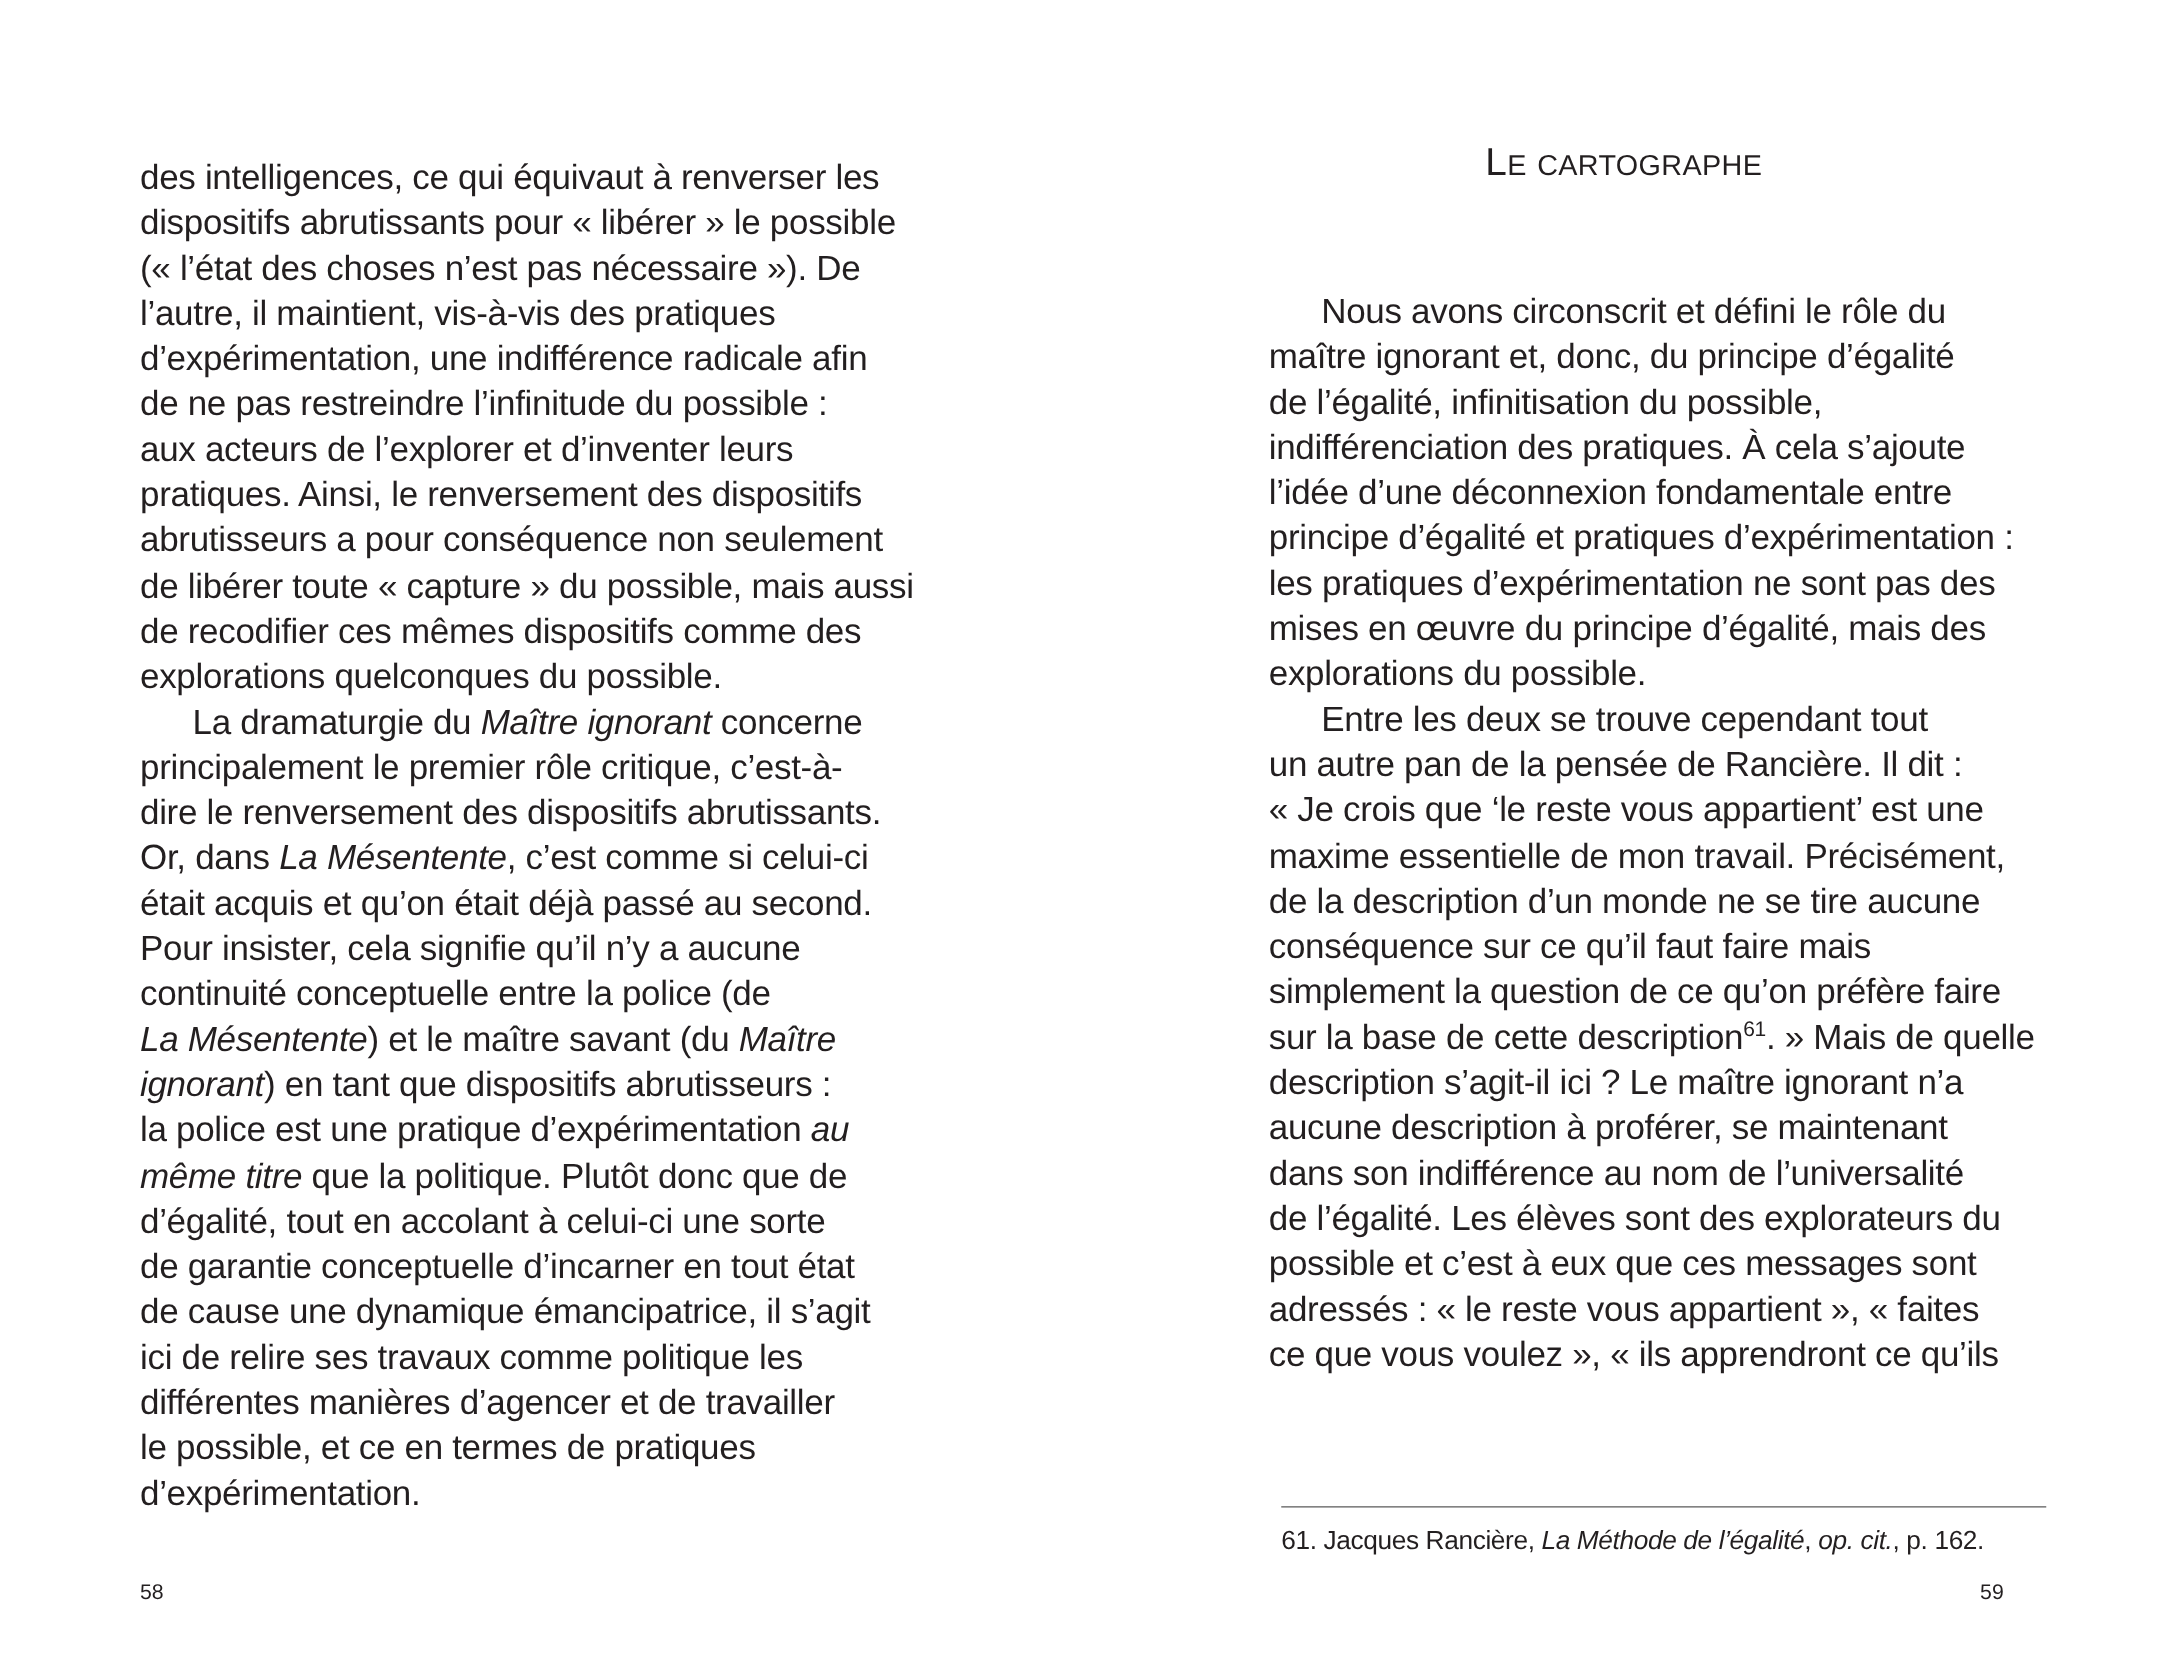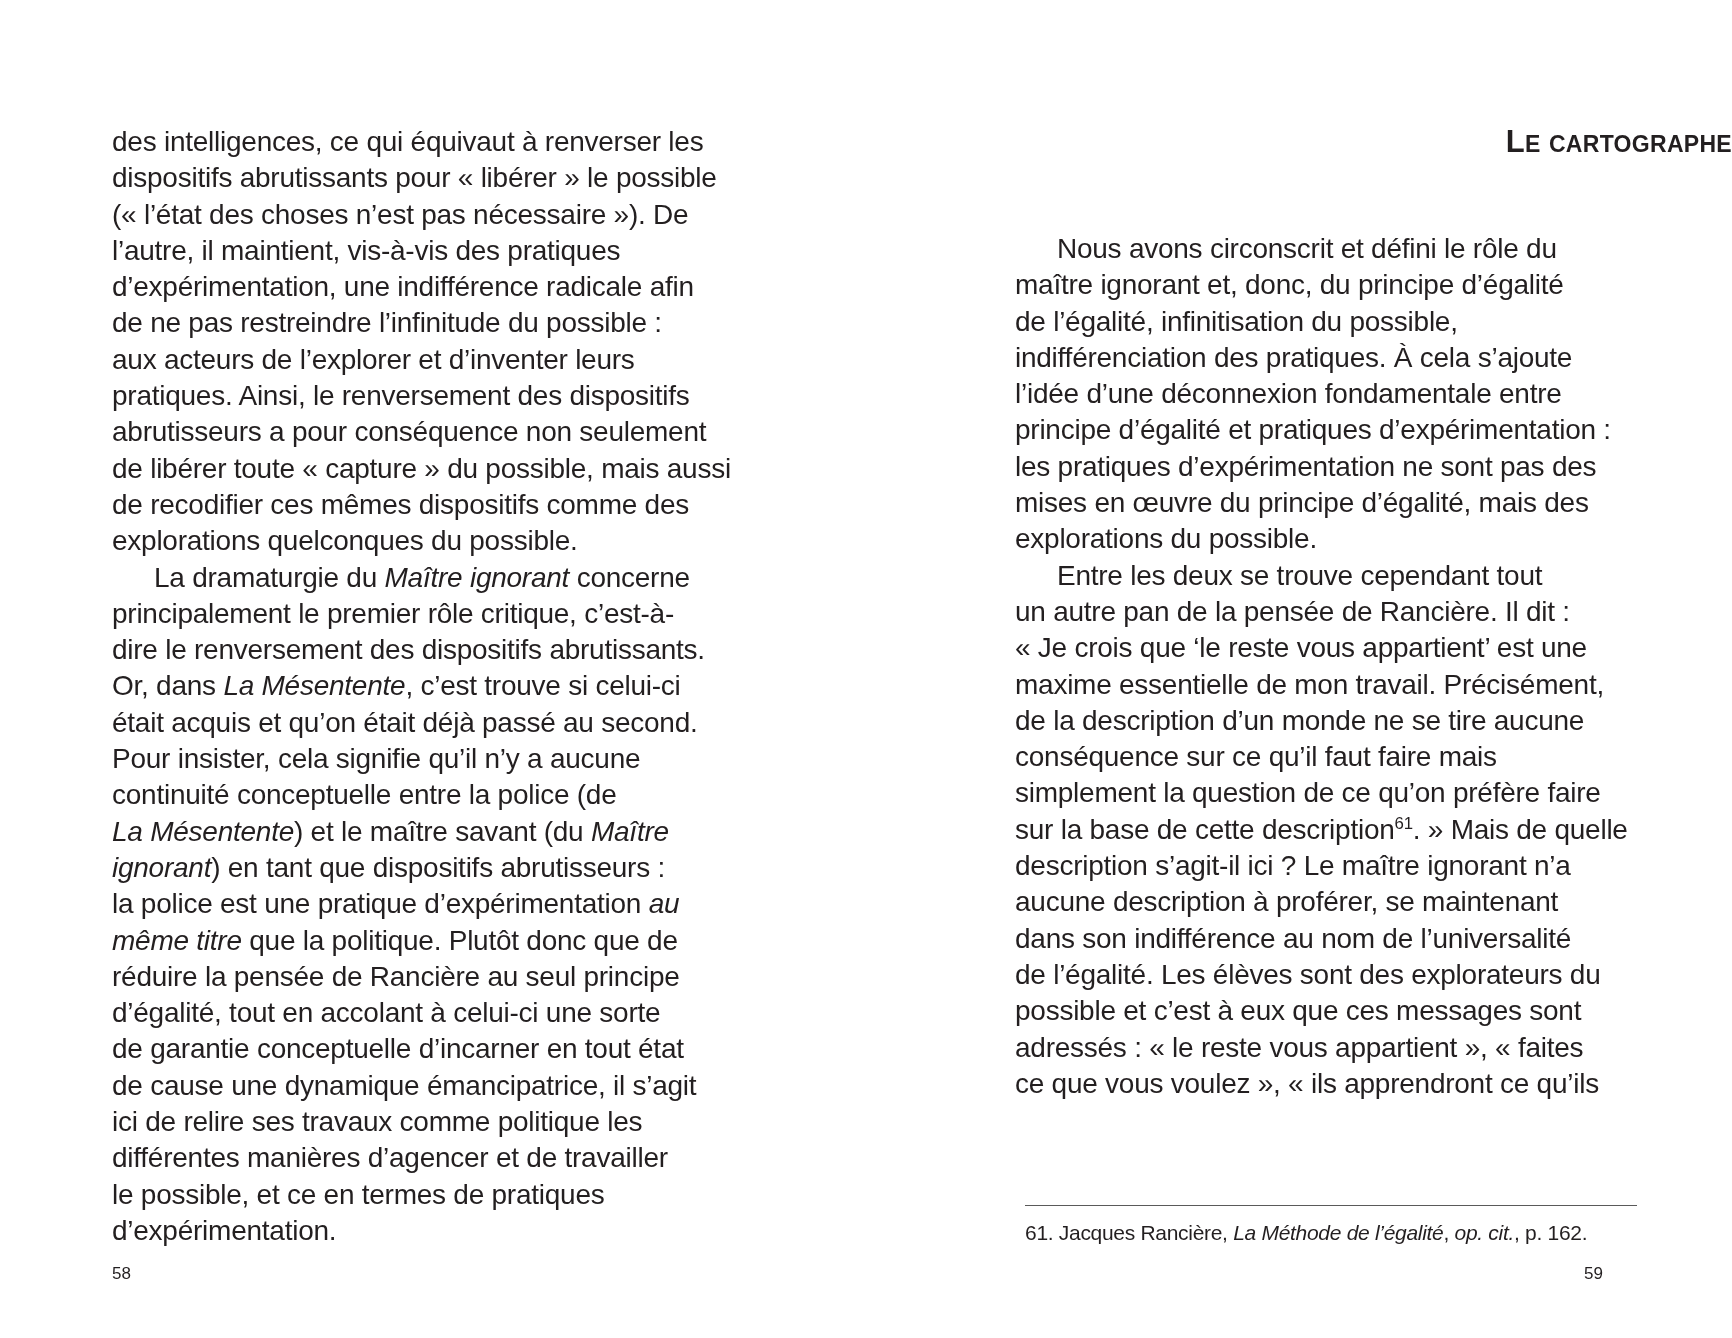--- a/index.html
+++ b/index.html
@@ -5,21 +5,21 @@
     html, body { margin: 0; padding: 0; background: #ffffff; }
     body { width: 1732px; height: 1338px; position: relative; overflow: hidden; color: #231f20; font-family: "Liberation Sans", "DejaVu Sans", sans-serif; }
     .page { position: absolute; top: 0; height: 1034px; }
     .page-left { left: 0; width: 866px; }
     .page-right { left: 866px; width: 866px; }
     .col { position: absolute; font-size: 28px; line-height: 36.3px; letter-spacing: -0.25px; white-space: nowrap; }
     .page-left .col { left: 112px; top: 124px; }
     .page-right .col { left: 119px; top: 231px; margin-left: 30px; }
     .line { display: block; height: 36.3px; }
     .indent { padding-left: 42px; }
-    .chapter-title { position: absolute; left: 0; width: 100%; top: 124px; text-align: right; font-size: 29px; letter-spacing: 0.3px; font-weight: bold; }
+    .chapter-title { position: absolute; left: 0; width: 100%; top: 112px; text-align: center; font-size: 29px; letter-spacing: 0.3px; }
     .chapter-title .big { font-size: 31px; }
     .chapter-title .small { font-size: 23px; text-transform: uppercase; }
     .footnote-rule { position: absolute; left: 159px; width: 612px; top: 1205px; height: 1px; background: #5a5a5a; }
     .footnote { position: absolute; left: 159px; top: 1221px; font-size: 21px; letter-spacing: -0.3px; white-space: nowrap; }
     .folio { position: absolute; top: 1264px; font-size: 17px; }
     .page-left .folio { left: 112px; }
     .page-right .folio { right: 129px; }
     sup { font-size: 60%; line-height: 0; vertical-align: super; }
     em { font-style: italic; }
   </style>
@@ -36,29 +36,28 @@
       <span class="line"><span>de ne pas restreindre l’infinitude du possible :</span></span>
       <span class="line"><span>aux acteurs de l’explorer et d’inventer leurs</span></span>
       <span class="line"><span>pratiques. Ainsi, le renversement des dispositifs</span></span>
       <span class="line"><span>abrutisseurs a pour conséquence non seulement</span></span>
       <span class="line"><span>de libérer toute « capture » du possible, mais aussi</span></span>
       <span class="line"><span>de recodifier ces mêmes dispositifs comme des</span></span>
       <span class="line"><span>explorations quelconques du possible.</span></span>
       <span class="line indent"><span>La dramaturgie du </span><em>Maître ignorant</em><span> concerne</span></span>
       <span class="line"><span>principalement le premier rôle critique, c’est-à-</span></span>
       <span class="line"><span>dire le renversement des dispositifs abrutissants.</span></span>
-      <span class="line"><span>Or, dans </span><em>La Mésentente</em><span>, c’est trouve si celui-ci</span></span>
+      <span class="line"><span>Or, dans </span><em>La Mésentente</em><span>, c’est comme si celui-ci</span></span>
       <span class="line"><span>était acquis et qu’on était déjà passé au second.</span></span>
       <span class="line"><span>Pour insister, cela signifie qu’il n’y a aucune</span></span>
       <span class="line"><span>continuité conceptuelle entre la police (de</span></span>
       <span class="line"><em>La Mésentente</em><span>) et le maître savant (du </span><em>Maître</em></span>
       <span class="line"><em>ignorant</em><span>) en tant que dispositifs abrutisseurs :</span></span>
       <span class="line"><span>la police est une pratique d’expérimentation </span><em>au</em></span>
       <span class="line"><em>même titre</em><span> que la politique. Plutôt donc que de</span></span>
-      <span class="line"><span>réduire la pensée de Rancière au seul principe</span></span>
       <span class="line"><span>d’égalité, tout en accolant à celui-ci une sorte</span></span>
       <span class="line"><span>de garantie conceptuelle d’incarner en tout état</span></span>
       <span class="line"><span>de cause une dynamique émancipatrice, il s’agit</span></span>
       <span class="line"><span>ici de relire ses travaux comme politique les</span></span>
       <span class="line"><span>différentes manières d’agencer et de travailler</span></span>
       <span class="line"><span>le possible, et ce en termes de pratiques</span></span>
       <span class="line"><span>d’expérimentation.</span></span>
     </div>
   <div class="folio">58</div>
 </div>

